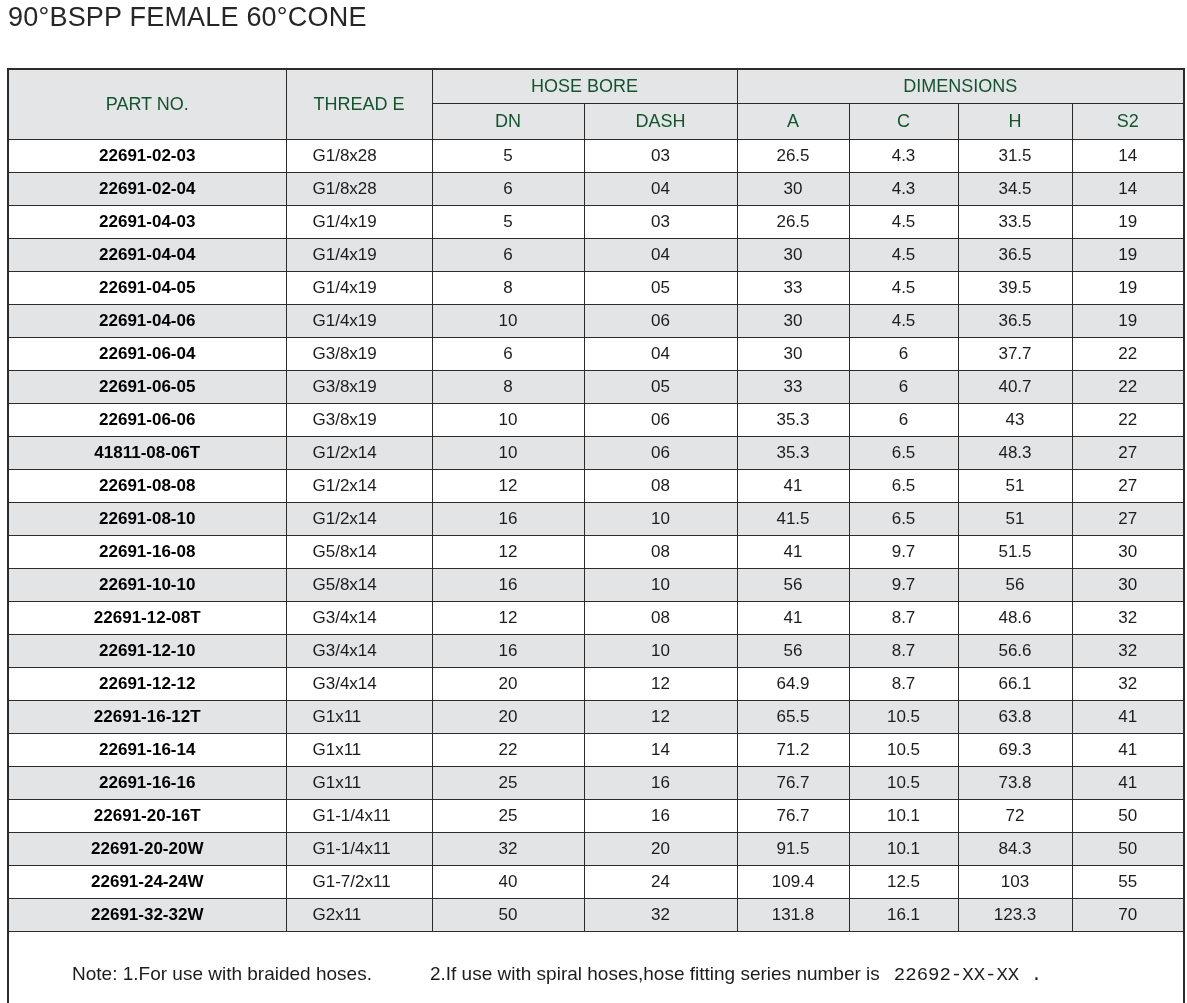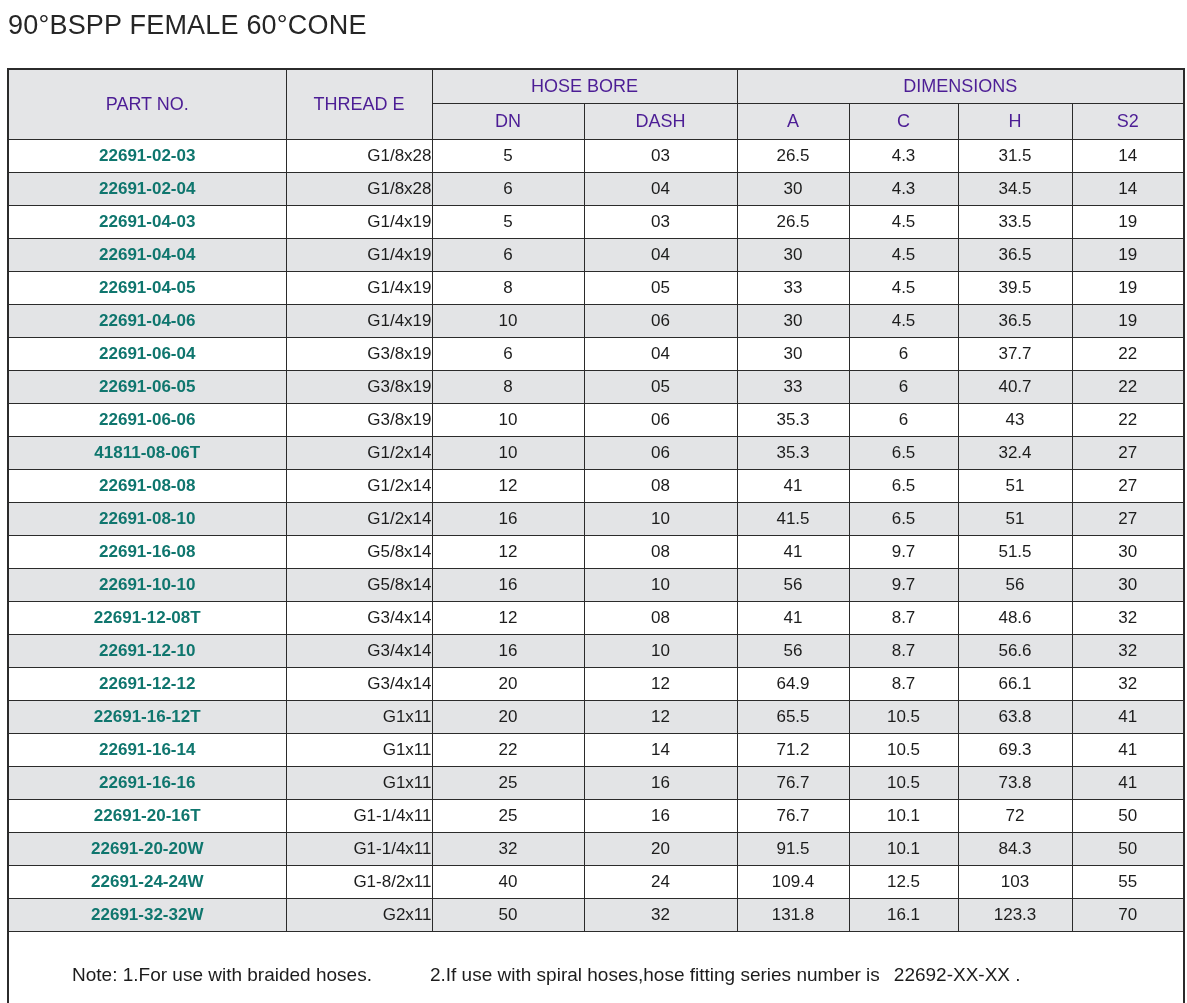--- a/index.html
+++ b/index.html
@@ -10,21 +10,21 @@
   }
   html,body{margin:0;padding:0;}
   body{
     width:1187px;height:1003px;
     background:#ffffff;
     font-family:"Liberation Sans",sans-serif;
     position:relative;
     color:var(--text);
   }
   .page-title{
-    position:absolute;left:8px;top:8px;
+    position:absolute;left:8px;top:0px;
     font-size:27px;line-height:34px;
     color:#262626;
     letter-spacing:0.2px;
     font-weight:500;
   }
   table.spec-table{
     position:absolute;left:7px;top:68px;
     width:1176px;
     border-collapse:collapse;
     table-layout:fixed;
@@ -33,53 +33,53 @@
   .spec-table th,.spec-table td{
     border:1px solid var(--border);
     padding:0;
     overflow:hidden;
     white-space:nowrap;
   }
   .spec-table thead th{
     background:var(--header-bg);
     font-weight:normal;
     font-size:18px;
-    color:#4c1d95;
+    color:#14532d;
     text-align:center;
   }
   .spec-table thead tr.group-row th{height:33px;}
   .spec-table thead tr.sub-row th{height:35px;}
   .spec-table tbody td{
     height:32px;
     text-align:center;
     font-size:17px;
     color:var(--text);
     background:#ffffff;
   }
   .spec-table tbody tr:nth-child(even) td{
     background:var(--stripe-bg);
   }
   .spec-table tbody td.col-part_no{
     font-weight:bold;
-    color:#0f766e;
+    color:#000000;
   }
   .spec-table tbody td.col-thread_e{
-    text-align:right;
+    text-align:left;
     padding-left:26px;
   }
   .spec-table tfoot td.note-cell{
     height:85px;
     background:#ffffff;
     font-size:19px;
     text-align:left;
     vertical-align:middle;
     padding-left:63px;
   }
   .note-part2{margin-left:58px;}
-  .note-series{margin-left:14px;}
+  .note-series{margin-left:14px;font-family:Liberation Mono, monospace;}
 </style>
 </head>
 <body>
 
 <div class="page-title">90°BSPP FEMALE 60°CONE</div>
 
 <table class="spec-table">
   <colgroup>
     <col style="width:278px">
     <col style="width:146px">
@@ -197,21 +197,21 @@
         <td class="col-h">43</td>
         <td class="col-s2">22</td>
       </tr>
       <tr>
         <td class="col-part_no">41811-08-06T</td>
         <td class="col-thread_e">G1/2x14</td>
         <td class="col-dn">10</td>
         <td class="col-dash">06</td>
         <td class="col-a">35.3</td>
         <td class="col-c">6.5</td>
-        <td class="col-h">32.4</td>
+        <td class="col-h">48.3</td>
         <td class="col-s2">27</td>
       </tr>
       <tr>
         <td class="col-part_no">22691-08-08</td>
         <td class="col-thread_e">G1/2x14</td>
         <td class="col-dn">12</td>
         <td class="col-dash">08</td>
         <td class="col-a">41</td>
         <td class="col-c">6.5</td>
         <td class="col-h">51</td>
@@ -322,21 +322,21 @@
         <td class="col-thread_e">G1-1/4x11</td>
         <td class="col-dn">32</td>
         <td class="col-dash">20</td>
         <td class="col-a">91.5</td>
         <td class="col-c">10.1</td>
         <td class="col-h">84.3</td>
         <td class="col-s2">50</td>
       </tr>
       <tr>
         <td class="col-part_no">22691-24-24W</td>
-        <td class="col-thread_e">G1-8/2x11</td>
+        <td class="col-thread_e">G1-7/2x11</td>
         <td class="col-dn">40</td>
         <td class="col-dash">24</td>
         <td class="col-a">109.4</td>
         <td class="col-c">12.5</td>
         <td class="col-h">103</td>
         <td class="col-s2">55</td>
       </tr>
       <tr>
         <td class="col-part_no">22691-32-32W</td>
         <td class="col-thread_e">G2x11</td>

